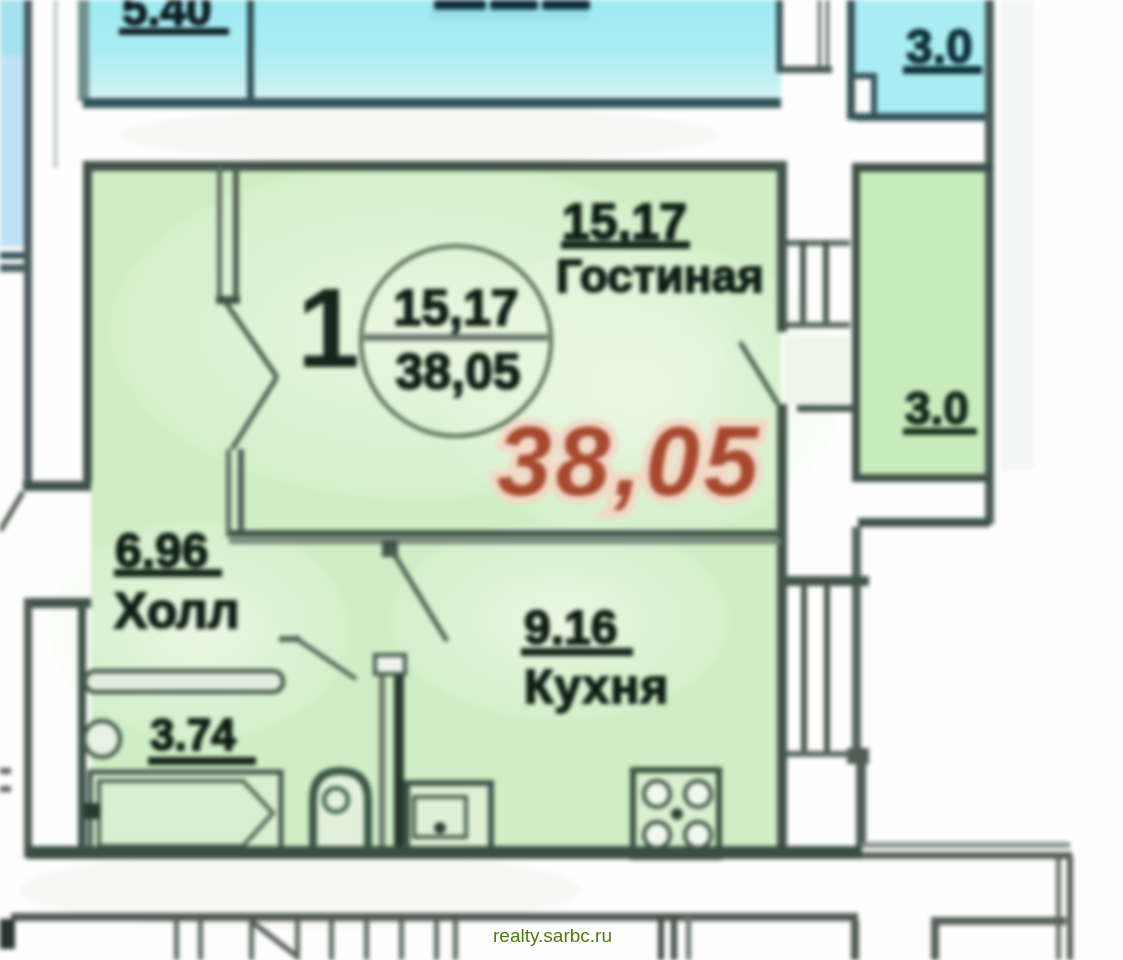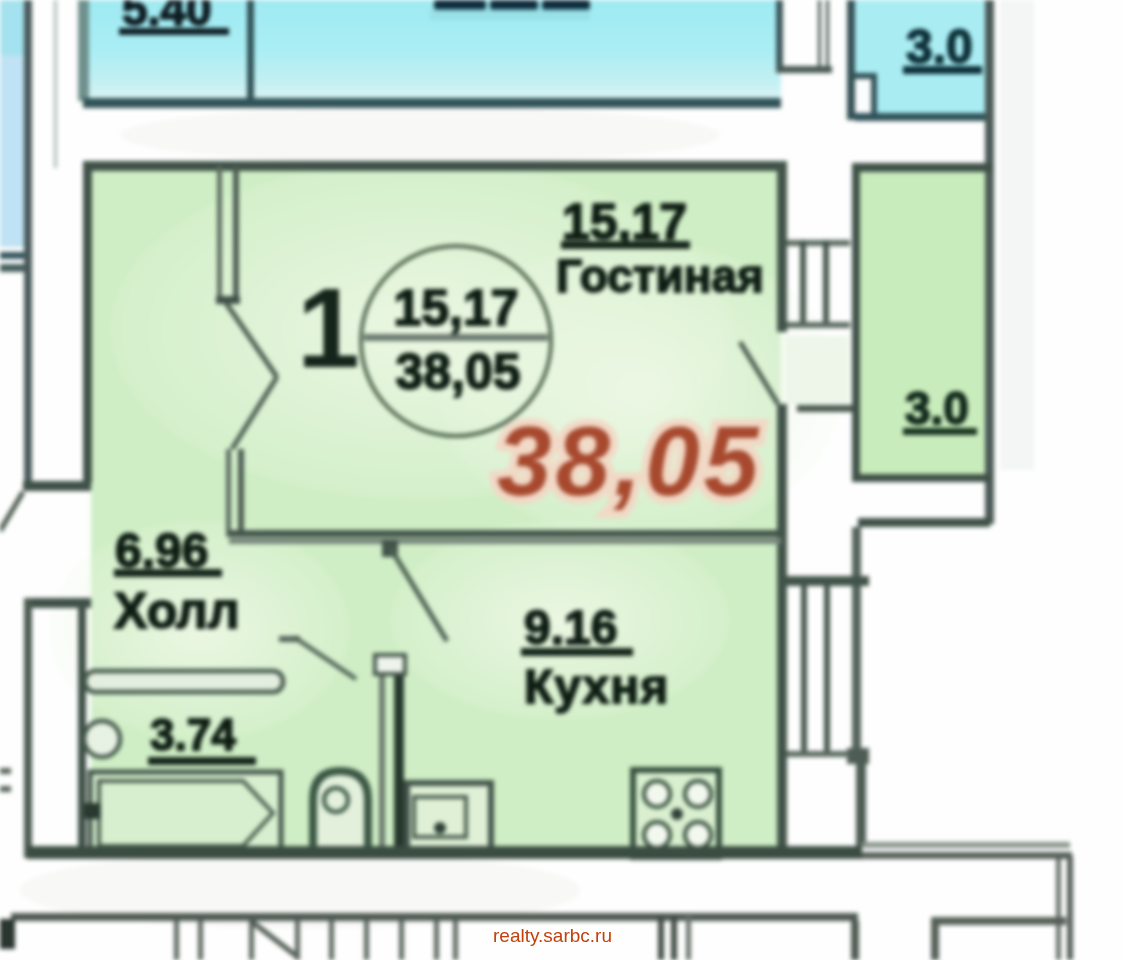--- a/index.html
+++ b/index.html
@@ -309,14 +309,14 @@
 <rect x="931" y="917" width="135" height="8" fill="#565f58"></rect>
 
 <rect x="931" y="921" width="8" height="39" fill="#565f58"></rect>
 
 <rect x="0" y="768" width="11" height="6" fill="#5a665e"></rect>
 
 <rect x="0" y="786" width="11" height="6" fill="#5a665e"></rect>
 </svg>
 </div>
 
-<div style="position:absolute;left:493px;top:925px;font-family:'Liberation Sans',sans-serif;font-size:19px;color:#c2410c;">realty.sarbc.ru</div>
+<div style="position:absolute;left:493px;top:925px;font-family:'Liberation Sans',sans-serif;font-size:19px;color:#4d7c0f;">realty.sarbc.ru</div>
 </div>
 
 </body></html>

